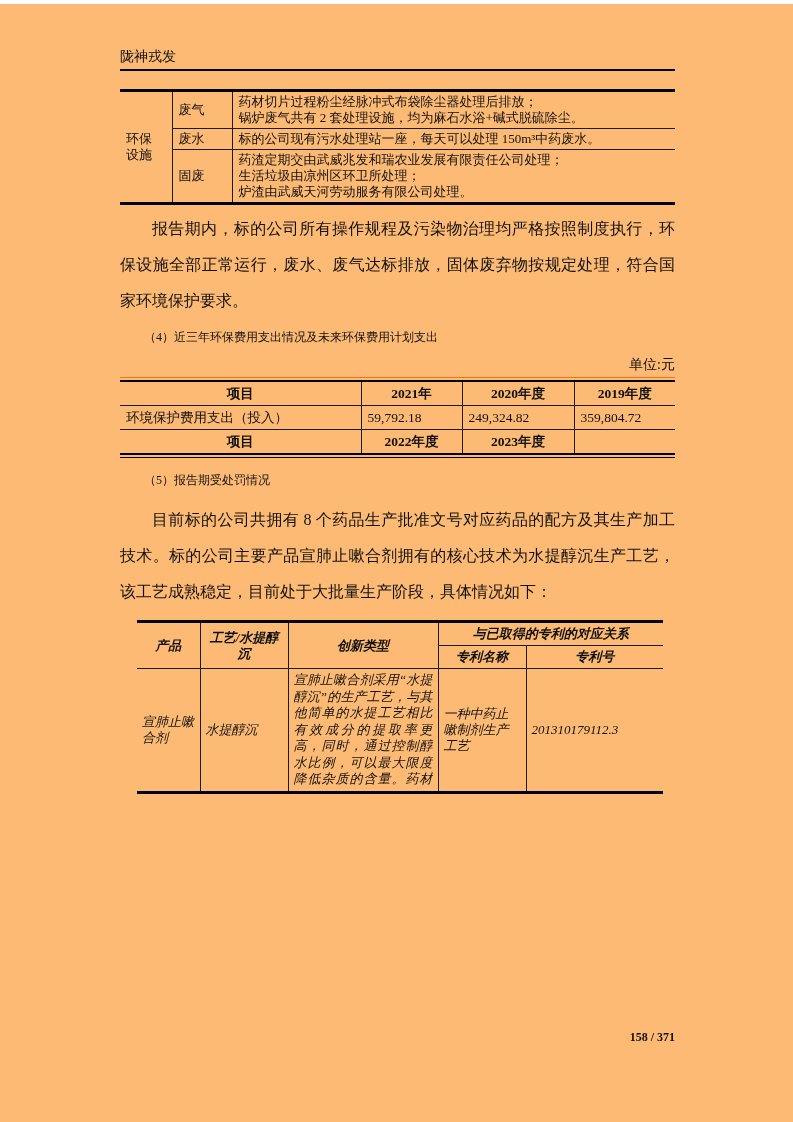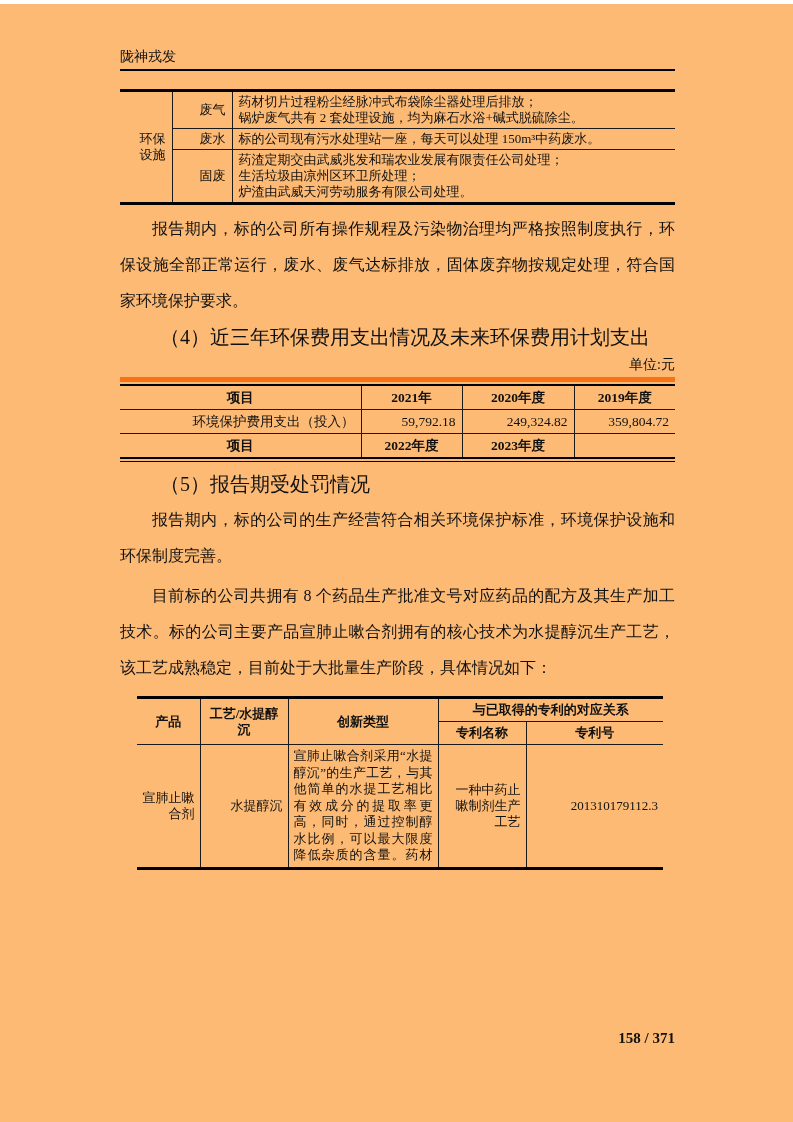--- a/index.html
+++ b/index.html
@@ -16,46 +16,46 @@
     display:flex; justify-content:space-between; align-items:flex-end;
     font-size:14px; line-height:18px;
     border-bottom:2px solid #000; padding-bottom:3px;
   }
   
   table { border-collapse:collapse; width:100%; table-layout:fixed; }
   td { border:1px solid #1a1a1a; vertical-align:middle; font-size:13px; line-height:16px; padding:2px 6px; word-break:break-all; }
   .bl0 { border-left:none !important; }
   .br0 { border-right:none !important; }
   .th  { font-weight:bold; text-align:center; }
-  .ctr { text-align:right; }
-  .num { text-align:right; padding-right:10px; }
+  .ctr { text-align:left; }
+  .num { padding-right:10px; }
   .preline { white-space:pre-line; }
   
   .t-env { margin-top:18px; border-top:3px solid #000; border-bottom:3px solid #000; }
   
-  .dbl-wrap { margin-top:2px; border-top:5px solid #f97316; border-bottom:1px solid #000; padding:2px 0; }
+  .dbl-wrap { margin-top:2px; border-top:1px solid #f97316; border-bottom:1px solid #000; padding:2px 0; }
   .t-cost { border-top:2px solid #000; border-bottom:2px solid #000; }
   .t-cost td { line-height:17px; padding:3px 6px; font-size:13.5px; }
   
   .t3-wrap { margin:10px 12px 0 17px; }
-  .t-tech { border-top:3px solid #000; border-bottom:3px solid #000; }
+  .t-tech { border-top:3px solid #000; border-bottom:3px solid #000;font-style:italic; }
   .t-tech td { padding:3px 5px; }
   .clip { max-height:116px; overflow:hidden; line-height:16.5px; text-align:justify; }
   
   .para { font-size:16px; line-height:36px; text-align:justify; text-indent:2em; }
-  .sub-heading { font-size:20px; line-height:36px; text-indent:2em; }
+  .sub-heading { font-size:12px; line-height:36px; text-indent:2em; }
   .major-heading {
     font-family:"Liberation Sans","DejaVu Sans",sans-serif;
     font-weight:bold; font-size:19px; line-height:30px; margin-top:2px; padding-top:4px;
   }
   .unit-line { text-align:right; font-size:14px; line-height:20px; }
   .mt6 { margin-top:6px; } .mt4 { margin-top:4px; } .mt2 { margin-top:2px; } .mt0 { margin-top:0; }
   .page-footer {
     position:absolute; top:1026px; right:118px;
-    font-weight:bold; font-size:15px;
+    font-weight:bold; font-size:12px;
   }
 </style>
 </head>
 <body>
 
 <div class="page">
 
   <div class="doc-header">
     <span>陇神戎发</span>
   </div>
@@ -117,21 +117,20 @@
         <td class="th bl0">项目</td>
         <td class="th">2022年度</td>
         <td class="th">2023年度</td>
         <td class="th br0"></td>
       </tr>
     </tbody>
       </table>
   </div>
 
   <div class="sub-heading mt4">（5）报告期受处罚情况</div>
-  <p class="para mt0">报告期内，标的公司的生产经营符合相关环境保护标准，环境保护设施和环保制度完善。</p>
 
   <p class="para mt4">目前标的公司共拥有 8 个药品生产批准文号对应药品的配方及其生产加工技术。标的公司主要产品宣肺止嗽合剂拥有的核心技术为水提醇沉生产工艺，该工艺成熟稳定，目前处于大批量生产阶段，具体情况如下：</p>
 
   <div class="t3-wrap">
     <table class="t-tech">
       <colgroup>
           <col style="width:63px">
           <col style="width:88px">
           <col style="width:150px">
           <col style="width:88px">

